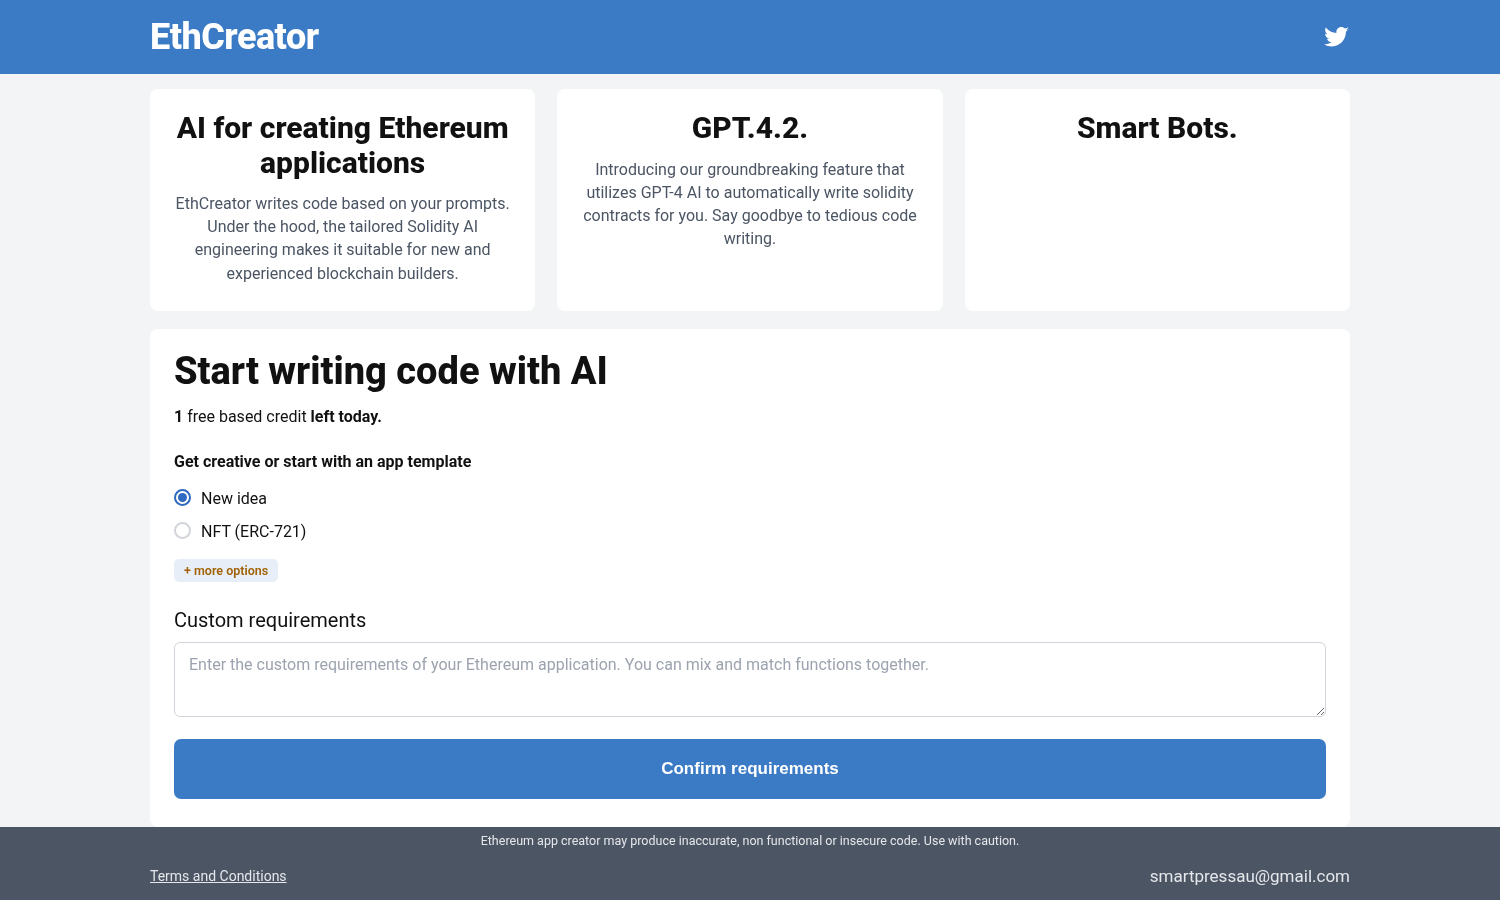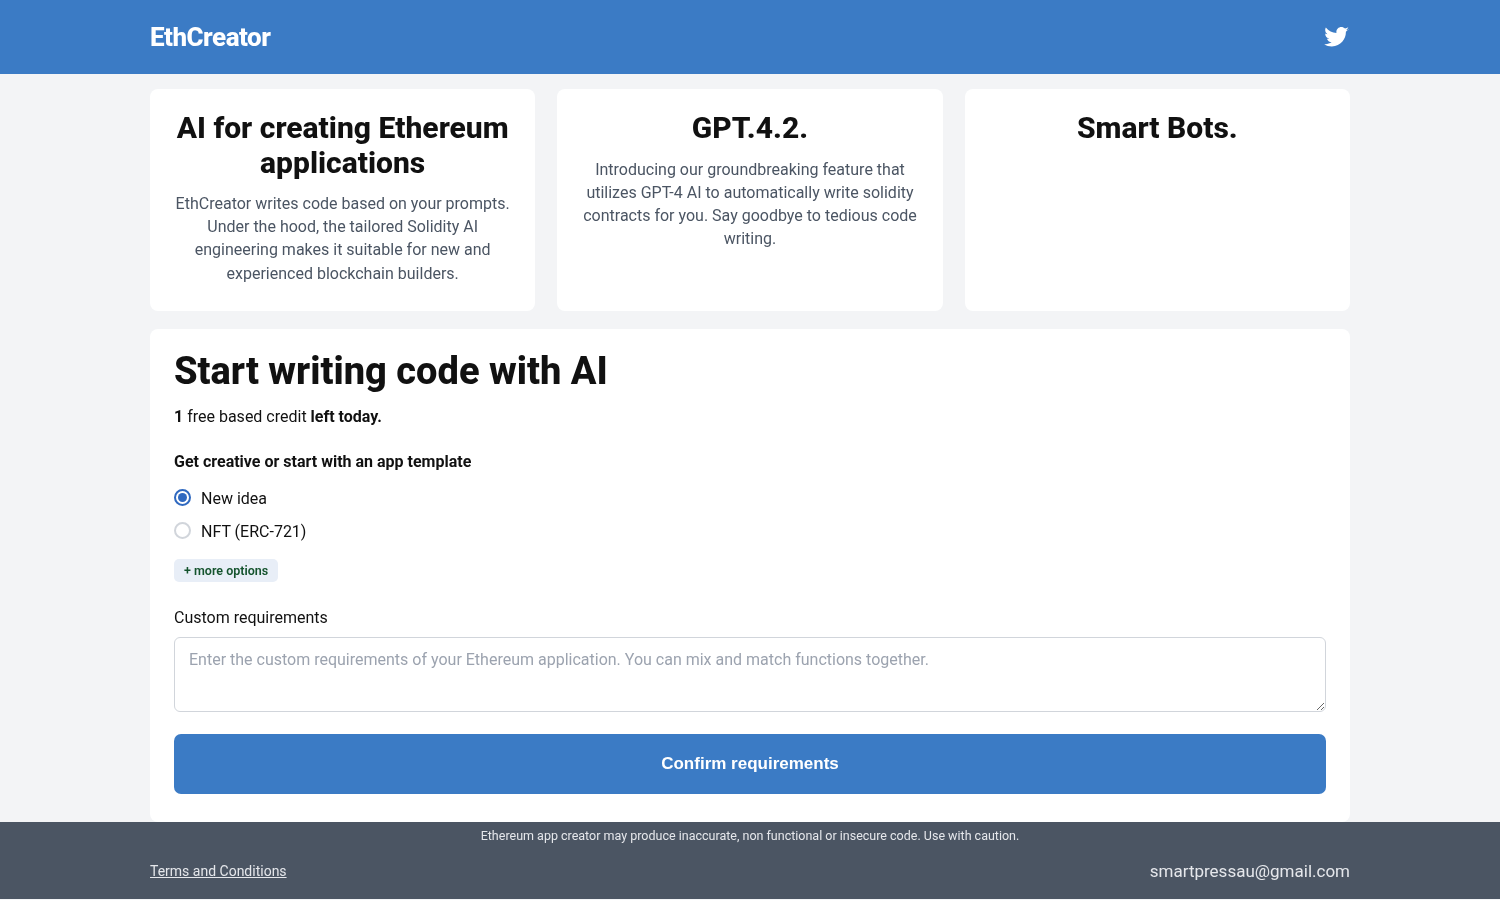--- a/index.html
+++ b/index.html
@@ -16,21 +16,21 @@
     background: #3b7bc5;
     height: 74px;
     display: flex;
     align-items: center;
     justify-content: space-between;
     padding: 0 150px 0 150px;
   }
   .brand {
     color: #fff;
     font-weight: 800;
-    font-size: 26px;
+    font-size: 36px;
     letter-spacing: -0.5px;
   }
   .twitter-icon svg { width: 26px; height: 26px; fill: #fff; display:block; }
 
   
   .page {
     padding: 15px 150px 0 150px;
   }
 
   
@@ -107,31 +107,31 @@
     content: "";
     position: absolute;
     inset: 2px;
     background: #2f69c0;
     border-radius: 50%;
   }
 
   .more-options {
     display: inline-block;
     background: #e8eef7;
-    color: #14532d;
+    color: #a16207;
     font-size: 12.5px;
     font-weight: 600;
     padding: 4px 10px;
     border-radius: 5px;
     margin-top: 4px;
     cursor: pointer;
   }
 
   .field-label {
-    font-size: 16px;
+    font-size: 20px;
     color: #111;
     margin-top: 26px;
     margin-bottom: 10px;
   }
 
   .req-textarea {
     width: 100%;
     height: 75px;
     border: 1px solid #d1d5db;
     border-radius: 6px;

